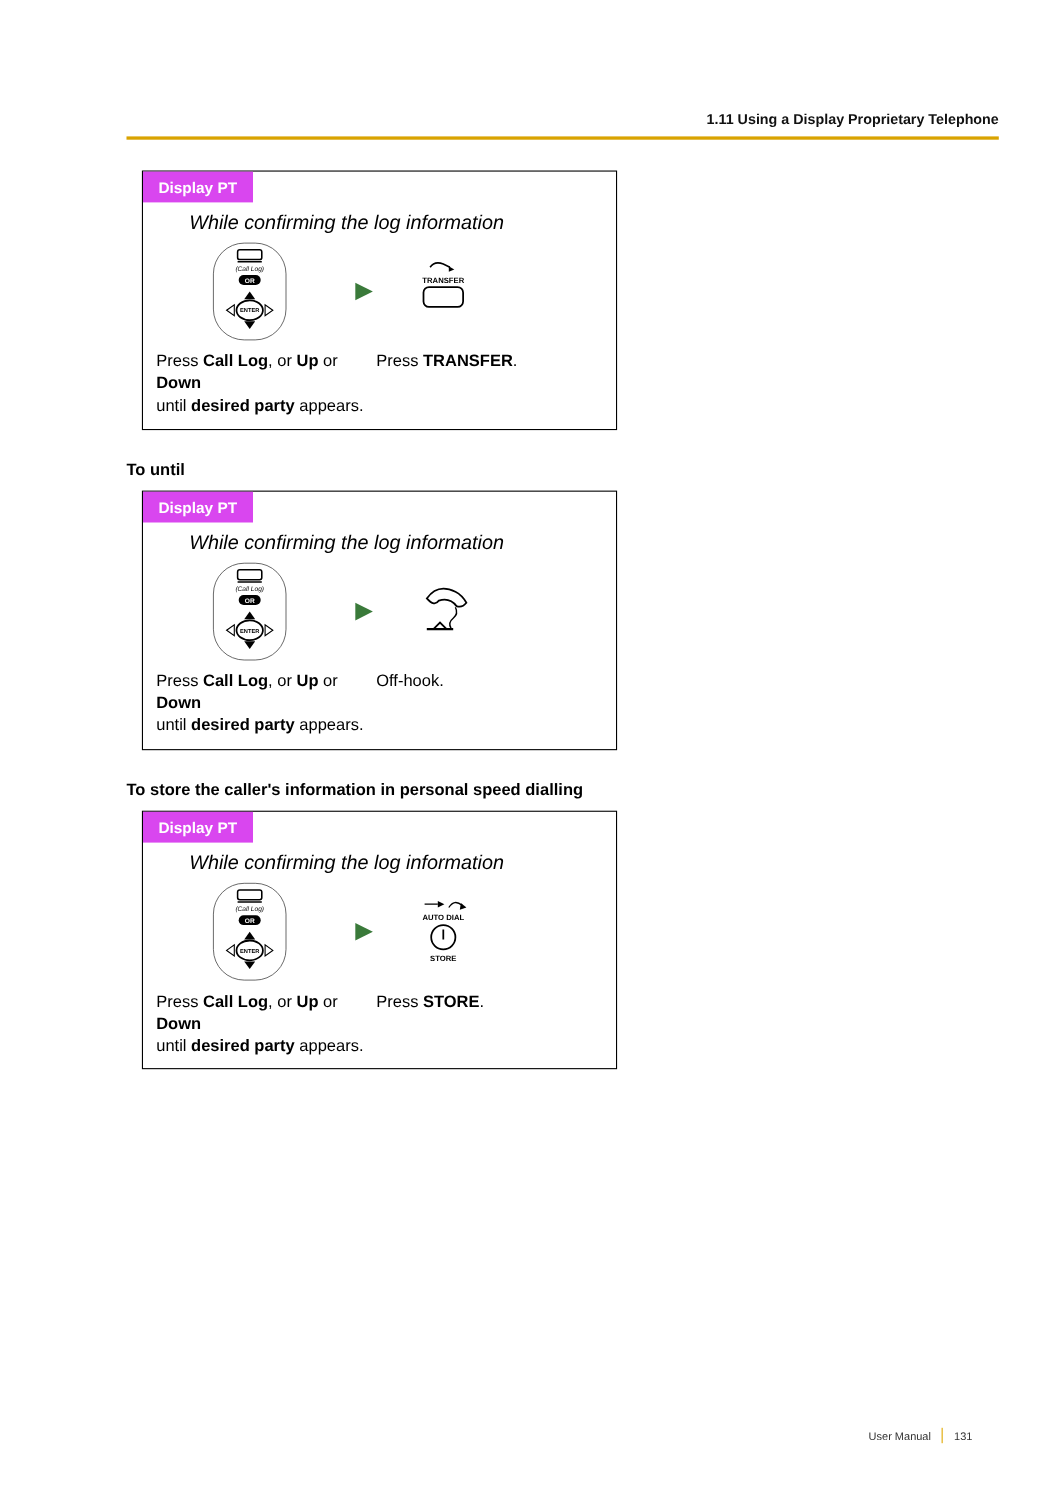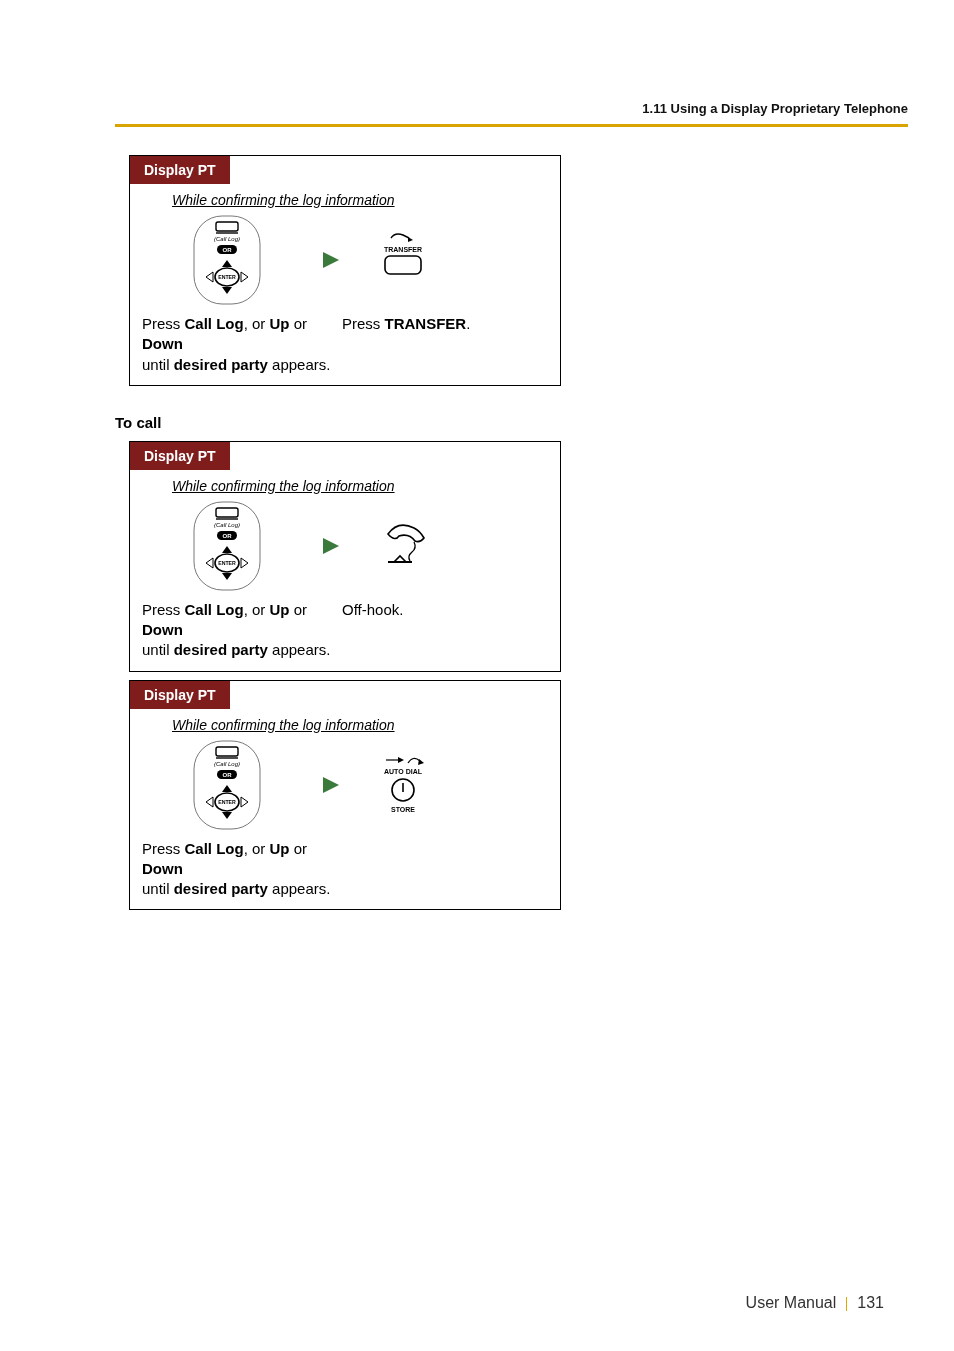--- a/index.html
+++ b/index.html
@@ -36,34 +36,33 @@
     margin: 28px 0 10px 0;
   }
   .proc-box {
     width: 430px;
     border: 1px solid #000;
     margin-left: 14px;
     margin-bottom: 8px;
   }
   .proc-tab {
     display: inline-block;
-    background: #7f1d1d;
+    background: #d946ef;
     color: #fff;
     font-weight: bold;
     font-size: 14px;
     padding: 6px 14px;
   }
   .proc-body {
     padding: 8px 12px 10px 12px;
   }
   .context-line {
     font-style: italic;
-    font-size: 14px;
+    font-size: 18px;
     margin: 0 0 6px 30px;
-    text-decoration: underline;
   }
   .step-row {
     display: flex;
     align-items: center;
     column-gap: 8px;
   }
   .icon-col {
     flex: 0 0 170px;
     display: flex;
     justify-content: center;
@@ -86,21 +85,21 @@
     flex: 0 0 200px;
   }
   .caption-right {
     flex: 1;
   }
   svg { display: block; }
   .footer {
     position: absolute;
     right: 70px;
     bottom: 50px;
-    font-size: 16px;
+    font-size: 10px;
     color: #333;
   }
   .footer .sep {
     display: inline-block;
     width: 1px;
     height: 14px;
     background: #e0a800;
     vertical-align: -3px;
     margin: 0 10px;
   }
@@ -157,21 +156,21 @@
           <span>Press </span><b>Call Log</b><span>, or </span><b>Up</b><span> or </span><b>Down</b><br>
           <span> until </span><b>desired party</b><span> appears.</span>
         </div>
         <div class="caption-right">
           <span>Press </span><b>TRANSFER</b><span>.</span>
         </div>
       </div>
     </div>
   </div>
 
-  <div class="sec-title">To call</div>
+  <div class="sec-title">To until</div>
   <div class="proc-box">
     <div class="proc-tab">Display PT</div>
     <div class="proc-body">
       <div class="context-line">While confirming the log information</div>
       <div class="step-row">
         <div class="icon-col">
           <svg width="110" height="92" viewBox="0 0 110 92">
             <rect x="22" y="2" width="66" height="88" rx="28" fill="none" stroke="#555" stroke-width="0.8"></rect>
             <rect x="44" y="8" width="22" height="9" rx="2" fill="none" stroke="#000" stroke-width="1.4"></rect>
             <line x1="44" y1="19" x2="66" y2="19" stroke="#000" stroke-width="1.4"></line>
@@ -208,20 +207,21 @@
           <span>Press </span><b>Call Log</b><span>, or </span><b>Up</b><span> or </span><b>Down</b><br>
           <span> until </span><b>desired party</b><span> appears.</span>
         </div>
         <div class="caption-right">
           <span>Off-hook.</span>
         </div>
       </div>
     </div>
   </div>
 
+  <div class="sec-title">To store the caller's information in personal speed dialling</div>
   <div class="proc-box">
     <div class="proc-tab">Display PT</div>
     <div class="proc-body">
       <div class="context-line">While confirming the log information</div>
       <div class="step-row">
         <div class="icon-col">
           <svg width="110" height="92" viewBox="0 0 110 92">
             <rect x="22" y="2" width="66" height="88" rx="28" fill="none" stroke="#555" stroke-width="0.8"></rect>
             <rect x="44" y="8" width="22" height="9" rx="2" fill="none" stroke="#000" stroke-width="1.4"></rect>
             <line x1="44" y1="19" x2="66" y2="19" stroke="#000" stroke-width="1.4"></line>
@@ -254,20 +254,23 @@
             <line x1="45" y1="33" x2="45" y2="42" stroke="#000" stroke-width="1.6"></line>
             <text x="45" y="62" font-size="7" text-anchor="middle" font-weight="bold">STORE</text>
           </svg>
         </div>
       </div>
       <div class="caption-row">
         <div class="caption-left">
           <span>Press </span><b>Call Log</b><span>, or </span><b>Up</b><span> or </span><b>Down</b><br>
           <span> until </span><b>desired party</b><span> appears.</span>
         </div>
+        <div class="caption-right">
+          <span>Press </span><b>STORE</b><span>.</span>
+        </div>
       </div>
     </div>
   </div>
 
   <div class="footer">
     <span>User Manual</span><span class="sep"></span><span>131</span>
   </div>
 
 </div>
 

